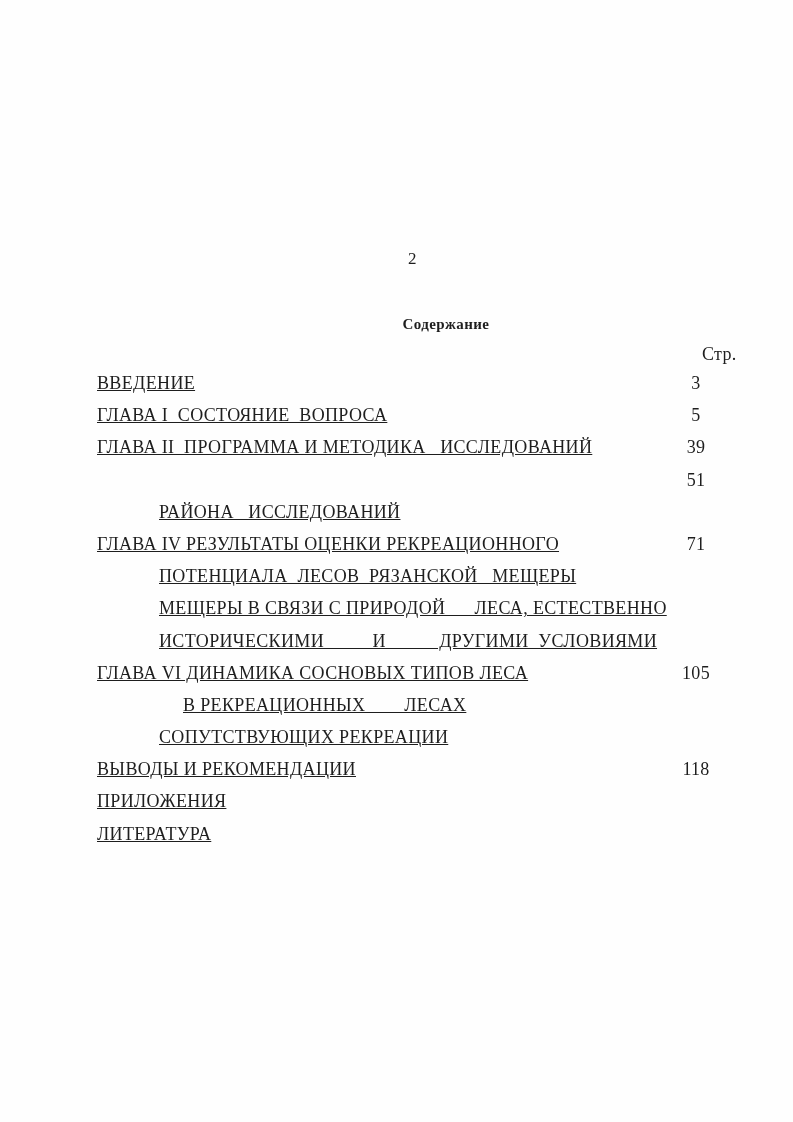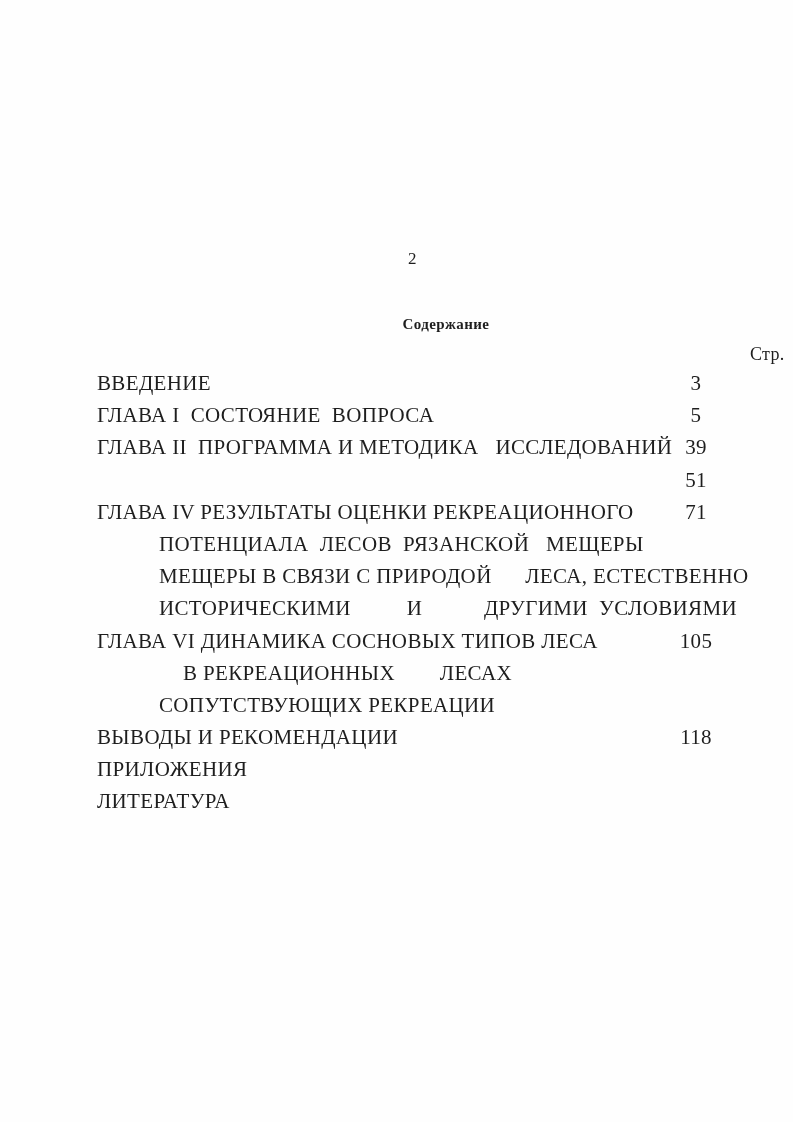--- a/index.html
+++ b/index.html
@@ -14,25 +14,25 @@
   .pagenum{
     position:absolute;top:249px;left:16px;width:793px;
     text-align:center;font-size:17px;letter-spacing:.3px;
   }
   .heading{
     position:absolute;top:300px;left:67px;width:726px;margin:16px;
     text-align:center;font-size:15px;font-weight:bold;letter-spacing:.4px;
   }
   .col-header{
     position:absolute;top:344px;left:702px;
-    font-size:18px;letter-spacing:.3px;margin-left:48px;
+    font-size:18px;letter-spacing:.3px;
   }
   .toc{
     position:absolute;top:367px;left:97px;width:660px;
-    font-size:21px;line-height:32.2px;letter-spacing:.35px;
+    font-size:18px;line-height:32.2px;letter-spacing:.35px;text-decoration:underline;
   }
   .toc-line{
     position:relative;height:32.2px;white-space:pre;
   }
   .indent-1{padding-left:62px;}
   .indent-2{padding-left:86px;}
   .toc-page{
     position:absolute;top:0;left:569px;width:60px;
     text-align:center;letter-spacing:.3px;
   }
@@ -45,20 +45,21 @@
 
   <h1 class="heading">Содержание</h1>
 
   <div class="col-header">Стр.</div>
 
   <div class="toc" id="toc">
       <div class="toc-line"><span>ВВЕДЕНИЕ</span><span class="toc-page">3</span></div>
       <div class="toc-line"><span>ГЛАВА I  СОСТОЯНИЕ  ВОПРОСА</span><span class="toc-page">5</span></div>
       <div class="toc-line"><span>ГЛАВА II  ПРОГРАММА И МЕТОДИКА   ИССЛЕДОВАНИЙ</span><span class="toc-page">39</span></div>
       <div class="toc-line"><span class="toc-page">51</span></div>
+      <div class="toc-line indent-1"><span>РАЙОНА   ИССЛЕДОВАНИЙ</span></div>
       <div class="toc-line"><span>ГЛАВА IV РЕЗУЛЬТАТЫ ОЦЕНКИ РЕКРЕАЦИОННОГО</span><span class="toc-page">71</span></div>
       <div class="toc-line indent-1"><span>ПОТЕНЦИАЛА  ЛЕСОВ  РЯЗАНСКОЙ   МЕЩЕРЫ</span></div>
       <div class="toc-line indent-1"><span>МЕЩЕРЫ В СВЯЗИ С ПРИРОДОЙ      ЛЕСА, ЕСТЕСТВЕННО</span></div>
       <div class="toc-line indent-1"><span>ИСТОРИЧЕСКИМИ          И           ДРУГИМИ  УСЛОВИЯМИ</span></div>
       <div class="toc-line"><span>ГЛАВА VI ДИНАМИКА СОСНОВЫХ ТИПОВ ЛЕСА</span><span class="toc-page">105</span></div>
       <div class="toc-line indent-2"><span>В РЕКРЕАЦИОННЫХ        ЛЕСАХ</span></div>
       <div class="toc-line indent-1"><span>СОПУТСТВУЮЩИХ РЕКРЕАЦИИ</span></div>
       <div class="toc-line"><span>ВЫВОДЫ И РЕКОМЕНДАЦИИ</span><span class="toc-page">118</span></div>
       <div class="toc-line"><span>ПРИЛОЖЕНИЯ</span></div>
       <div class="toc-line"><span>ЛИТЕРАТУРА</span></div>

